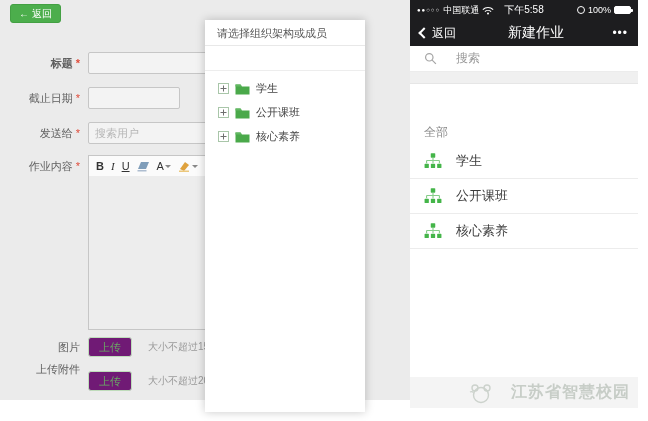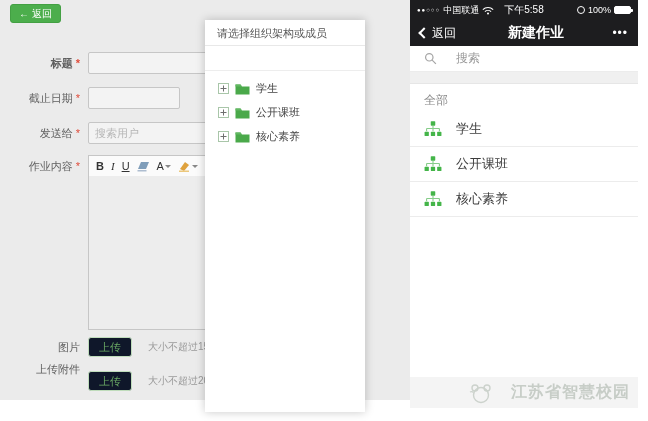--- a/index.html
+++ b/index.html
@@ -21,21 +21,21 @@
   .editor-toolbar { position:absolute; left:88px; top:155px; width:250px; height:22px; background:#fbfbfb;
                     border:1px solid #c6c6c6; display:flex; align-items:center; gap:7px; padding:0 7px; }
   .tb-btn { display:flex; align-items:center; gap:1px; cursor:pointer; color:#333; font-size:11px; height:16px; }
   .tb-b { font-weight:bold; }
   .tb-i { font-style:italic; font-family:"Liberation Serif",serif; }
   .tb-u { text-decoration:underline; }
   .caret { width:0; height:0; border:3px solid transparent; border-top-color:#888; margin-top:3px; }
   .editor-body { position:absolute; left:88px; top:176px; width:250px; height:154px; background:#ededed;
                  border:1px solid #c6c6c6; border-top:none; }
 
-  .upload-btn { position:absolute; left:88px; height:20px; padding:0 10px; background:#0f172a;
+  .upload-btn { position:absolute; left:88px; height:20px; padding:0 10px; background:#701a75;
                 border:1px solid #bfdcbb; border-radius:3px; color:#6aa964; font-size:11px; cursor:pointer; }
   .upload-hint { position:absolute; left:148px; font-size:10px; color:#9a9a9a; line-height:20px; white-space:nowrap; }
 
   
   .modal { position:absolute; left:205px; top:20px; width:160px; height:392px; background:#fff; z-index:2;
            box-shadow:0 0 9px rgba(0,0,0,.22); }
   .modal-header { height:26px; line-height:26px; padding-left:12px; font-size:11px; color:#555;
                   border-bottom:1px solid #e8e8e8; }
   .modal-body { padding:12px 13px 0 13px; }
   .m-search { position:relative; height:26px; }
@@ -54,26 +54,26 @@
                 display:flex; align-items:center; padding:0 7px; }
   .sb-left { display:flex; align-items:center; gap:3px; }
   .sb-time { position:absolute; left:0; right:0; text-align:center; font-size:10px; }
   .sb-right { margin-left:auto; display:flex; align-items:center; gap:3px; position:relative; }
   .alarm { width:8px; height:8px; border:1px solid #fff; border-radius:50%; }
   .battery { width:17px; height:8px; border:1px solid #fff; border-radius:2px; position:relative; background:#fff; }
   .battery:after { content:""; position:absolute; right:-3px; top:1.5px; width:2px; height:3px; background:#fff; border-radius:0 1px 1px 0; }
   .nav-bar { position:relative; height:26px; background:#1d1d1f; color:#fff; display:flex; align-items:center; padding:0 10px; }
   .nav-back { display:flex; align-items:center; gap:4px; font-size:12px; cursor:pointer; }
   .chev { width:8px; height:8px; border-left:2px solid #fff; border-bottom:2px solid #fff; transform:rotate(45deg); }
-  .nav-title { position:absolute; left:0; right:0; text-align:center; font-size:14px; font-weight:bold;padding-left:24px; }
+  .nav-title { position:absolute; left:0; right:0; text-align:center; font-size:14px; font-weight:normal;padding-left:24px; }
   .nav-more { margin-left:auto; font-size:12px; letter-spacing:1px; cursor:pointer; position:relative; }
   .p-search { height:26px; display:flex; align-items:center; gap:19px; padding-left:14px;
               border-bottom:1px solid #ececec; color:#9a9a9a; font-size:12px; cursor:text; }
   .p-band { height:12px; background:#f0f0f0; border-bottom:1px solid #e6e6e6; }
-  .p-section { padding:8px 0 3px 14px; font-size:12px; color:#8a8a8a; }
+  .p-section { padding:8px 0 3px 14px; font-size:12px; color:#8a8a8a;margin-top:32px; }
   .p-row { display:flex; align-items:center; gap:14px; height:35px; padding-left:14px;
            border-bottom:1px solid #ececec; cursor:pointer; }
   .p-row .p-label { font-size:13px; color:#3c3c3c; }
   .wm-band { position:absolute; left:0; top:377px; width:228px; height:31px; background:#f4f4f4;
              display:flex; align-items:center; justify-content:flex-end; gap:18px; padding-right:8px; }
   .wm-text { font-size:16px; color:#c7cdc7; font-weight:bold; letter-spacing:1px; }
 </style>
 </head>
 <body>
 

